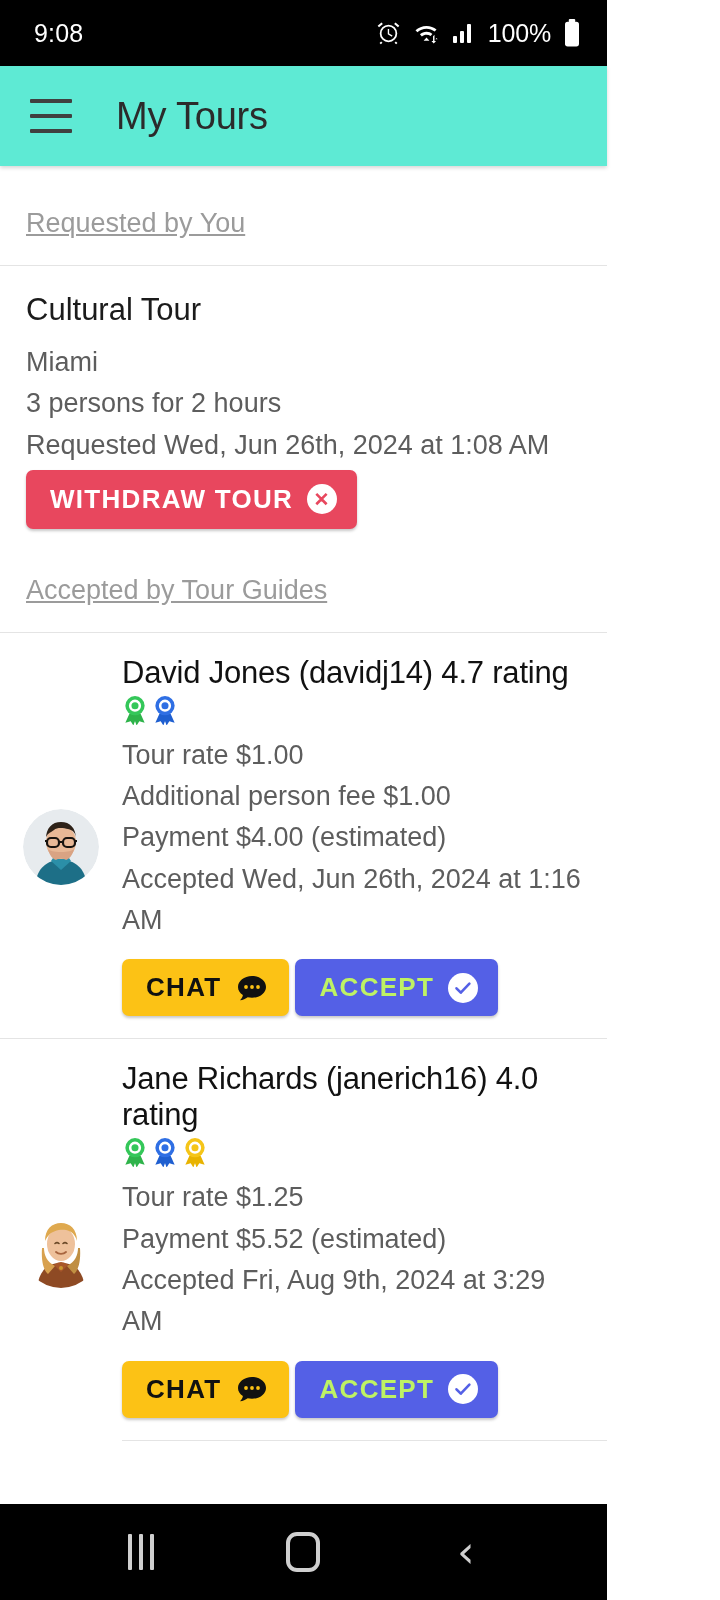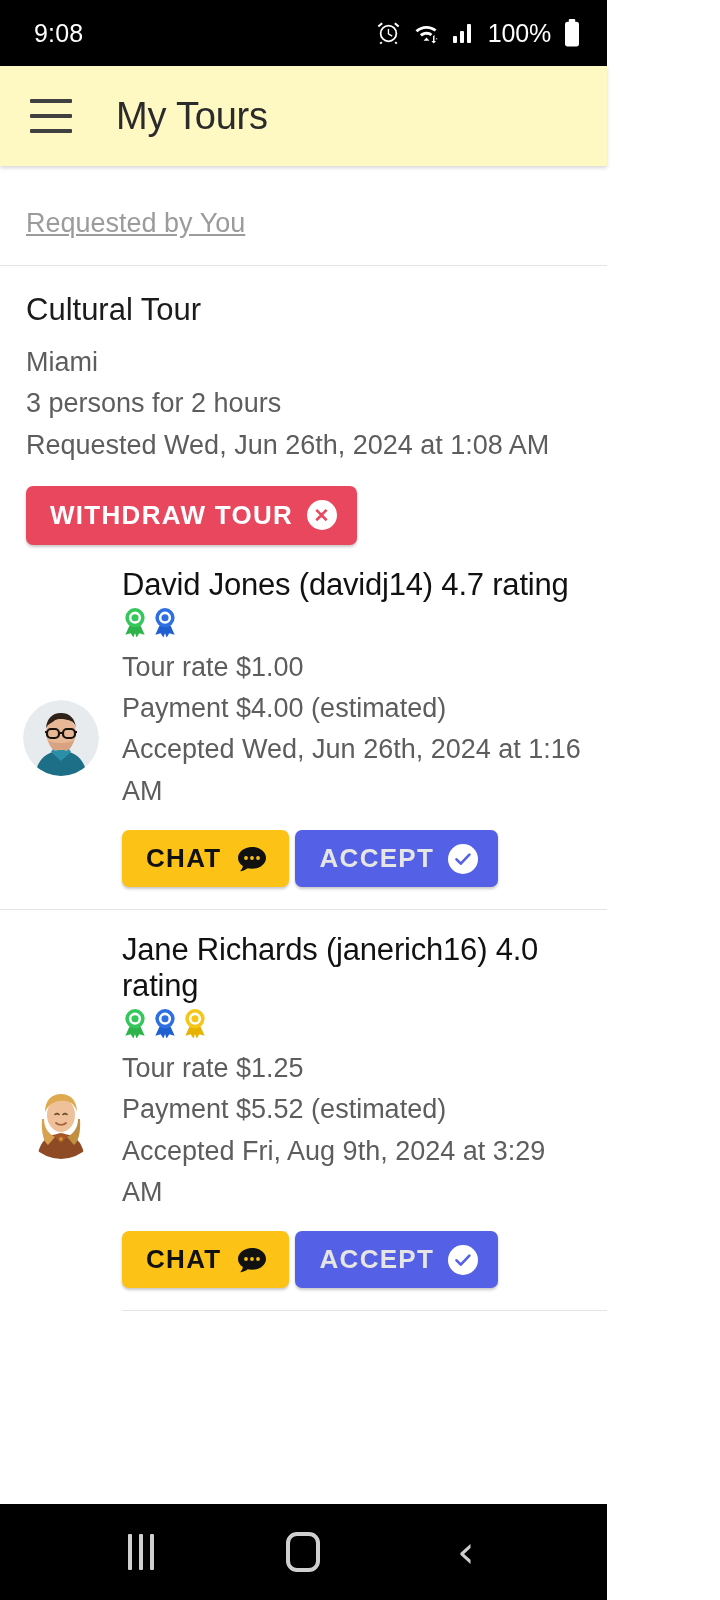--- a/index.html
+++ b/index.html
@@ -17,21 +17,21 @@
     display:flex; align-items:center; justify-content:space-between;
     padding:0 26px 0 34px; flex:0 0 auto;
   }
   .status-time { font-size:25px; letter-spacing:.2px; }
   .status-right { display:flex; align-items:center; gap:12px; }
   .status-right svg { display:block; }
   .battery-pct { font-size:25px; letter-spacing:-.2px; }
 
   
   .appbar {
-    height:100px; background:#fef9c3; flex:0 0 auto;
+    height:100px; background:#5eead4; flex:0 0 auto;
     display:flex; align-items:center; padding-left:30px;
     box-shadow:0 2px 4px rgba(0,0,0,.16);
     position:relative; z-index:5;
   }
   .hamburger { width:42px; height:34px; display:flex; flex-direction:column; justify-content:space-between; cursor:pointer; }
   .hamburger span { display:block; height:4px; background:#404040; border-radius:1px; }
   .appbar-title { font-size:38px; color:#2b2b2b; margin-left:44px; letter-spacing:-.2px; }
 
   
   .tabs { height:82px; background:#fff; display:flex; flex:0 0 auto; position:relative; }
@@ -60,21 +60,21 @@
   .req-line { font-size:27px; color:#5d5d5d; line-height:1.53; }
 
   .btn {
     display:inline-flex; align-items:center; gap:14px;
     border:none; border-radius:7px; cursor:pointer;
     font-family:inherit; letter-spacing:1.3px;
     box-shadow:0 2px 3px rgba(0,0,0,.22);
   }
   .btn-withdraw {
     background:#e8475e; color:#fff; font-size:26px; font-weight:bold;
-    padding:14px 20px 14px 24px; margin-top:20px;
+    padding:14px 20px 14px 24px; margin-top:4px;
   }
   .icon-circle-x {
     width:30px; height:30px; border-radius:50%; background:#fff;
     display:flex; align-items:center; justify-content:center;
     color:#e8475e; font-size:19px; font-weight:bold; line-height:1;
   }
 
   
   .guide-row { display:flex; padding:22px 0 0 0;align-items:center; }
   .guide-row + .guide-row { border-top:1px solid #e4e4e4; }
@@ -86,21 +86,21 @@
   .badges { display:flex; gap:4px; margin:4px 0 10px 0; }
   .badges svg { display:block; }
   .guide-line { font-size:27px; color:#5d5d5d; line-height:1.53; }
 
   .guide-actions { display:flex; gap:6px; margin:18px 0 22px 0; }
   .btn-chat {
     background:#fcc215; color:#111; font-size:26px; font-weight:bold;
     padding:13px 20px 13px 24px;
   }
   .btn-accept {
-    background:#5460e6; color:#e5e5e5; font-size:26px; font-weight:bold;
+    background:#5460e6; color:#bef264; font-size:26px; font-weight:bold;
     padding:13px 20px 13px 24px;
   }
   .icon-chat-bubble { width:34px; height:30px; display:flex; align-items:center; justify-content:center; }
   .icon-check { width:30px; height:30px; border-radius:50%; background:#fff; display:flex; align-items:center; justify-content:center; }
   .icon-check svg { display:block; }
 
   .row-divider { height:1px; background:#e4e4e4; margin-left:122px; }
 
   
   .navbar {
@@ -173,20 +173,21 @@
       <div class="req-title">Cultural Tour</div>
       <div class="req-line">Miami</div>
       <div class="req-line">3 persons for 2 hours</div>
       <div class="req-line">Requested Wed, Jun 26th, 2024 at 1:08 AM</div>
       <button class="btn btn-withdraw">
         <span>WITHDRAW TOUR</span>
         <span class="icon-circle-x">✕</span>
       </button>
     </div>
 
+    <div class="section-header tight">Accepted by Tour Guides</div>
 
     <div class="guide-row">
       <div class="avatar-col">
         <div class="avatar">
           <svg viewBox="0 0 76 76">
             <circle cx="38" cy="38" r="38" fill="#e7ebee"></circle>
             <path d="M12 76c2-17 12-25 26-25s24 8 26 25z" fill="#1d6f87"></path>
             <path d="M28 52l10 9 10-9-4-6H32z" fill="#2b8fa8"></path>
             <ellipse cx="38" cy="33" rx="15" ry="17" fill="#e8b896"></ellipse>
             <path d="M23 30c0-11 6-17 15-17s15 6 15 17c0-6-3-9-8-10-4-1-11-2-14 1-4 3-8 4-8 9z" fill="#2e2218"></path>
@@ -211,20 +212,21 @@
           <span>
             <svg width="26" height="30" viewBox="0 0 24 28">
               <path d="M7 17l-4 9 5-1.5 2.5 4L14 19z" fill="#1f5fd0"></path>
               <path d="M17 17l4 9-5-1.5-2.5 4L10 19z" fill="#1f5fd0"></path>
               <circle cx="12" cy="10" r="9" fill="#2f6fe4"></circle>
               <circle cx="12" cy="10" r="4.5" fill="none" stroke="#fff" stroke-width="2.4"></circle>
             </svg>
           </span>
         </div>
         <div class="guide-line">Tour rate $1.00</div>
+        <div class="guide-line">Additional person fee $1.00</div>
         <div class="guide-line">Payment $4.00 (estimated)</div>
         <div class="guide-line">Accepted Wed, Jun 26th, 2024 at 1:16 AM</div>
         <div class="guide-actions">
           <button class="btn btn-chat">
             <span>CHAT</span>
             <span class="icon-chat-bubble">
               <svg width="32" height="28" viewBox="0 0 32 28">
                 <path d="M16 2C8 2 2 7 2 13c0 3.3 1.9 6.2 4.9 8.1-.3 2-1.3 3.8-2.9 5.2 2.9-.3 5.6-1.4 7.7-3 1.4.3 2.8.5 4.3.5 8 0 14-5 14-10.8S24 2 16 2z" fill="#111"></path>
                 <circle cx="10" cy="13" r="1.9" fill="#fcc215"></circle>
                 <circle cx="16" cy="13" r="1.9" fill="#fcc215"></circle>

